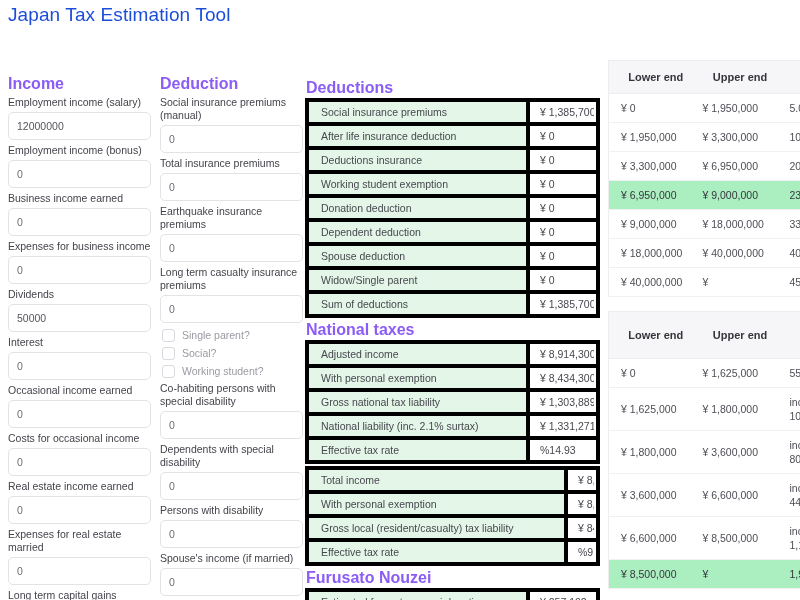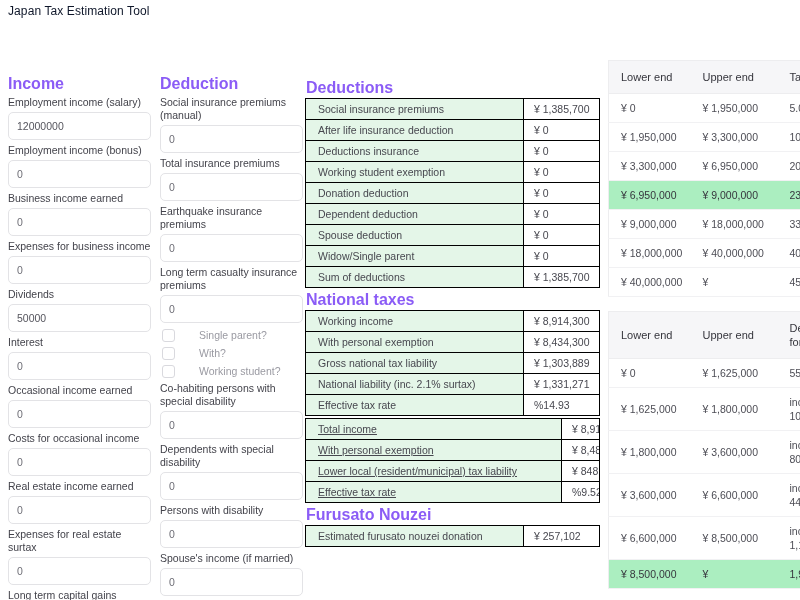--- a/index.html
+++ b/index.html
@@ -7,21 +7,21 @@
     width: 800px; height: 600px;
     background: #ffffff;
     overflow: hidden;
     font-family: "Liberation Sans", sans-serif;
     color: #3b3b42;
   }
   #app { position: relative; width: 800px; height: 600px; overflow: hidden; }
 
   .app-title {
     position: absolute; left: 8px; top: 4px;
-    font-size: 12px; color: #0f172a; font-weight: 400;
+    font-size: 19px; color: #1d4ed8; font-weight: 400;
     letter-spacing: .1px;
   }
 
   
   .col-income  { position: absolute; left: 8px;   top: 76px; width: 143px; }
   .col-deduct  { position: absolute; left: 160px; top: 76px; width: 143px; }
   .col-results { position: absolute; left: 305px; top: 76px; width: 295px; }
   .col-tables  { position: absolute; left: 608px; top: 60px; width: 230px; }
 
   .section-head {
@@ -40,57 +40,57 @@
     border: 1px solid #e3e3e6; border-radius: 5px;
     background: #ffffff;
     font-family: "Liberation Sans", sans-serif;
     font-size: 10.5px; color: #6d6d75;
     padding: 0 8px; margin-bottom: 4px;
     outline: none;
   }
   .txt-input.filled { color: #55555d; }
 
   .check-row {
-    display: flex; align-items: center; gap: 24px;
+    display: flex; align-items: center; gap: 7px;
     height: 17px; margin: 1px 0 1px 2px;
   }
   .check-box {
     width: 11px; height: 11px; flex: 0 0 11px;
     border: 1px solid #d9d9de; border-radius: 3px; background: #fff;
   }
   .check-label { font-size: 10.5px; color: #9a9aa2; line-height: 13px; }
 
   
   .rtable {
     width: 100%; border-collapse: collapse;
     table-layout: fixed; margin-bottom: 2px;
   }
   .rtable td {
-    border: 1px solid #000000;
+    border: 4px solid #000000;
     font-size: 10.5px; color: #47474f;
     height: 20px; padding: 0 0 0 12px;
     vertical-align: middle; white-space: nowrap; overflow: hidden;
   }
   .rtable td.k { background: #e4f6e8; }
   .rtable td.v { background: #ffffff; padding-left: 10px; border-radius: 7px; }
 
   .t-ded  td.k { width: 205px; }
   .t-nat  td.k { width: 205px; }
-  .t-loc  td.k { width: 243px; text-decoration: underline; }
+  .t-loc  td.k { width: 243px; }
   .t-fur  td.k { width: 205px; }
 
   
   .reftable {
     width: 100%; border-collapse: collapse; table-layout: fixed;
     background: #fff; margin-bottom: 14px;
     border: 1px solid #ededef;
   }
   .reftable th {
-    background: #f6f6f8; color: #35353c; font-weight: 400;
-    font-size: 11px; text-align: left;
+    background: #f6f6f8; color: #35353c; font-weight: 700;
+    font-size: 11px; text-align: center;
     padding: 9px 0 9px 12px; line-height: 14px;
     border-bottom: 1px solid #ededef;
     vertical-align: middle;
   }
   .reftable td {
     font-size: 10.5px; color: #4d4d55;
     padding: 7px 0 7px 12px; line-height: 14px;
     border-bottom: 1px solid #f1f1f3;
     vertical-align: middle; white-space: nowrap;
   }
@@ -121,21 +121,21 @@
         <div class="field-label">Dividends</div>
         <input type="text" class="txt-input filled" value="50000" style="">
         <div class="field-label">Interest</div>
         <input type="text" class="txt-input" value="0" style="">
         <div class="field-label">Occasional income earned</div>
         <input type="text" class="txt-input" value="0" style="">
         <div class="field-label">Costs for occasional income</div>
         <input type="text" class="txt-input" value="0" style="">
         <div class="field-label">Real estate income earned</div>
         <input type="text" class="txt-input" value="0" style="">
-        <div class="field-label">Expenses for real estate surtax</div>
+        <div class="field-label">Expenses for real estate married</div>
         <input type="text" class="txt-input" value="0" style="">
         <div class="field-label">Long term capital gains</div>
       </div>
   </div>
 
   <div class="col-deduct">
     <div class="section-head">Deduction</div>
     <div id="deduction-fields-a">
         <div class="field-label">Social insurance premiums (manual)</div>
         <input type="text" class="txt-input" value="0" style="">
@@ -146,21 +146,21 @@
         <div class="field-label">Long term casualty insurance premiums</div>
         <input type="text" class="txt-input" value="0" style="">
       </div>
     <div id="deduction-checks-a">
         <div class="check-row">
           <span class="check-box"></span>
           <span class="check-label">Single parent?</span>
         </div>
         <div class="check-row">
           <span class="check-box"></span>
-          <span class="check-label">With?</span>
+          <span class="check-label">Social?</span>
         </div>
         <div class="check-row">
           <span class="check-box"></span>
           <span class="check-label">Working student?</span>
         </div>
       </div>
     <div id="deduction-fields-b">
         <div class="field-label">Co-habiting persons with special disability</div>
         <input type="text" class="txt-input" value="0" style="">
         <div class="field-label">Dependents with special disability</div>
@@ -213,21 +213,21 @@
             <td class="k">Sum of deductions</td>
             <td class="v">¥ 1,385,700</td>
           </tr>
         </tbody>
       </table>
 
     <div class="section-head">National taxes</div>
     <table class="rtable t-nat">
         <tbody id="tb-nat">
           <tr>
-            <td class="k">Working income</td>
+            <td class="k">Adjusted income</td>
             <td class="v">¥ 8,914,300</td>
           </tr>
           <tr>
             <td class="k">With personal exemption</td>
             <td class="v">¥ 8,434,300</td>
           </tr>
           <tr>
             <td class="k">Gross national tax liability</td>
             <td class="v">¥ 1,303,889</td>
           </tr>
@@ -246,21 +246,21 @@
         <tbody id="tb-loc">
           <tr>
             <td class="k">Total income</td>
             <td class="v">¥ 8,914,300</td>
           </tr>
           <tr>
             <td class="k">With personal exemption</td>
             <td class="v">¥ 8,484,300</td>
           </tr>
           <tr>
-            <td class="k">Lower local (resident/municipal) tax liability</td>
+            <td class="k">Gross local (resident/casualty) tax liability</td>
             <td class="v">¥ 848,430</td>
           </tr>
           <tr>
             <td class="k">Effective tax rate</td>
             <td class="v">%9.52</td>
           </tr>
         </tbody>
       </table>
 
     <div class="section-head">Furusato Nouzei</div>

